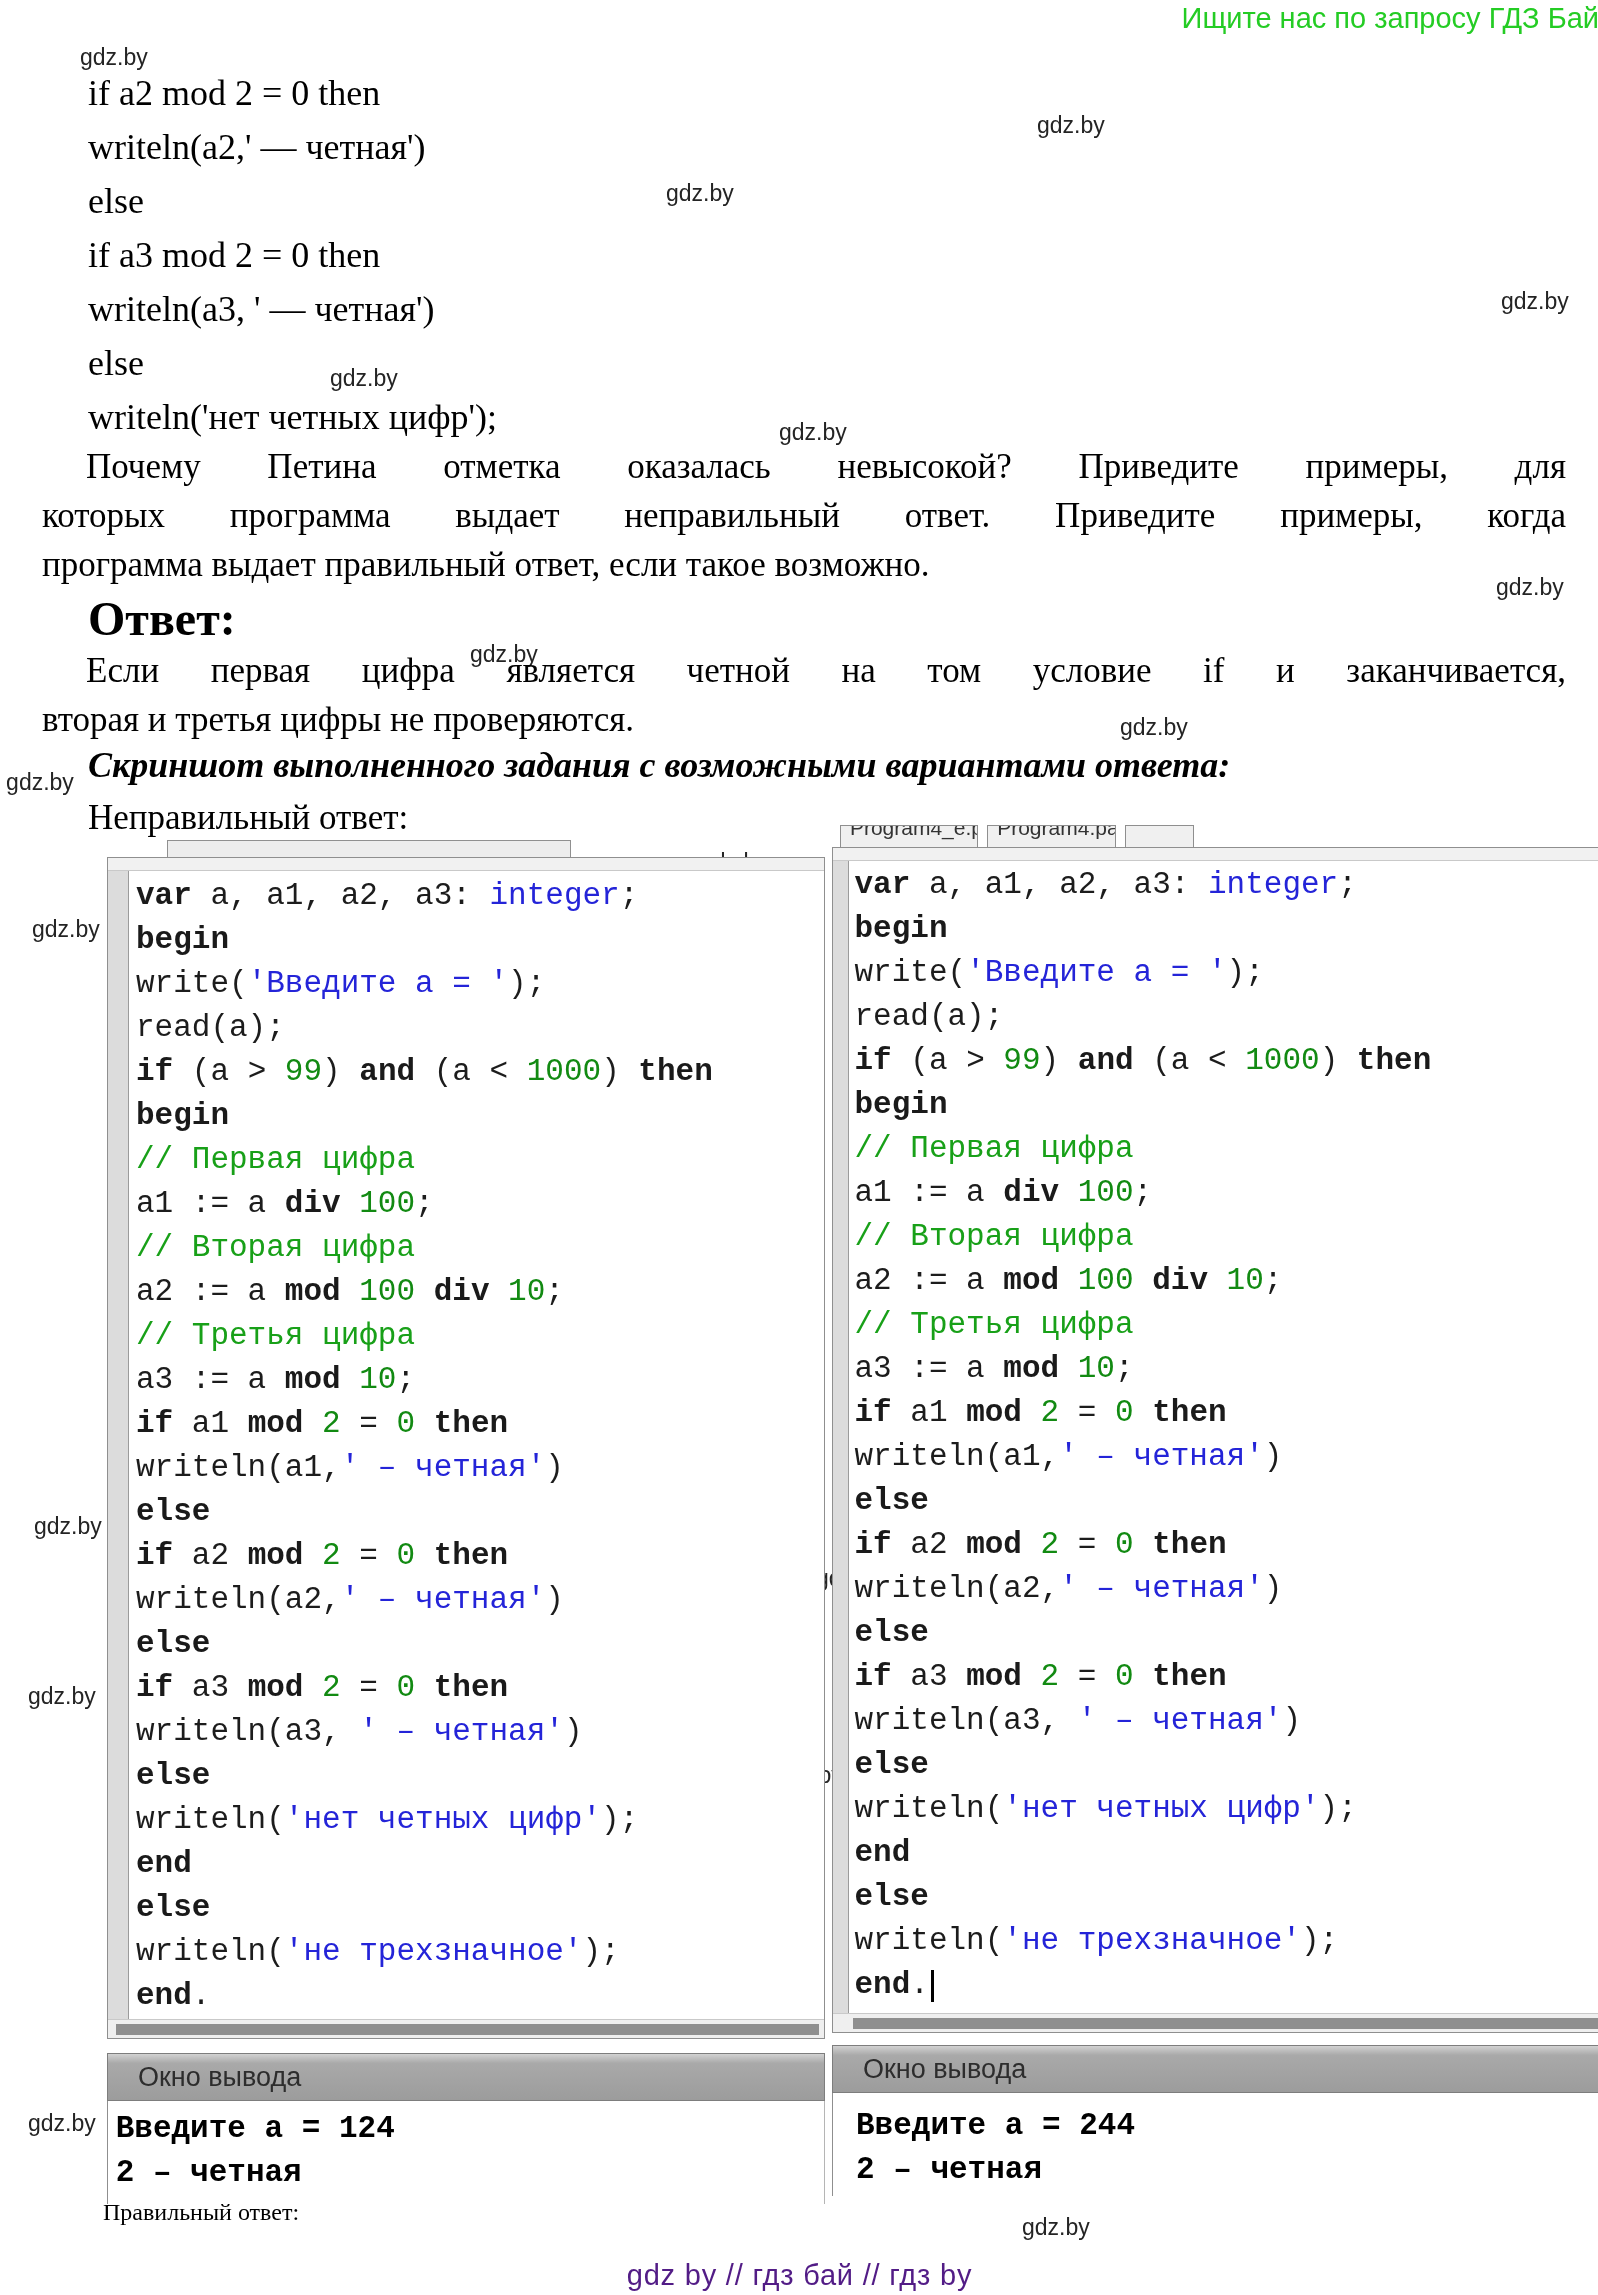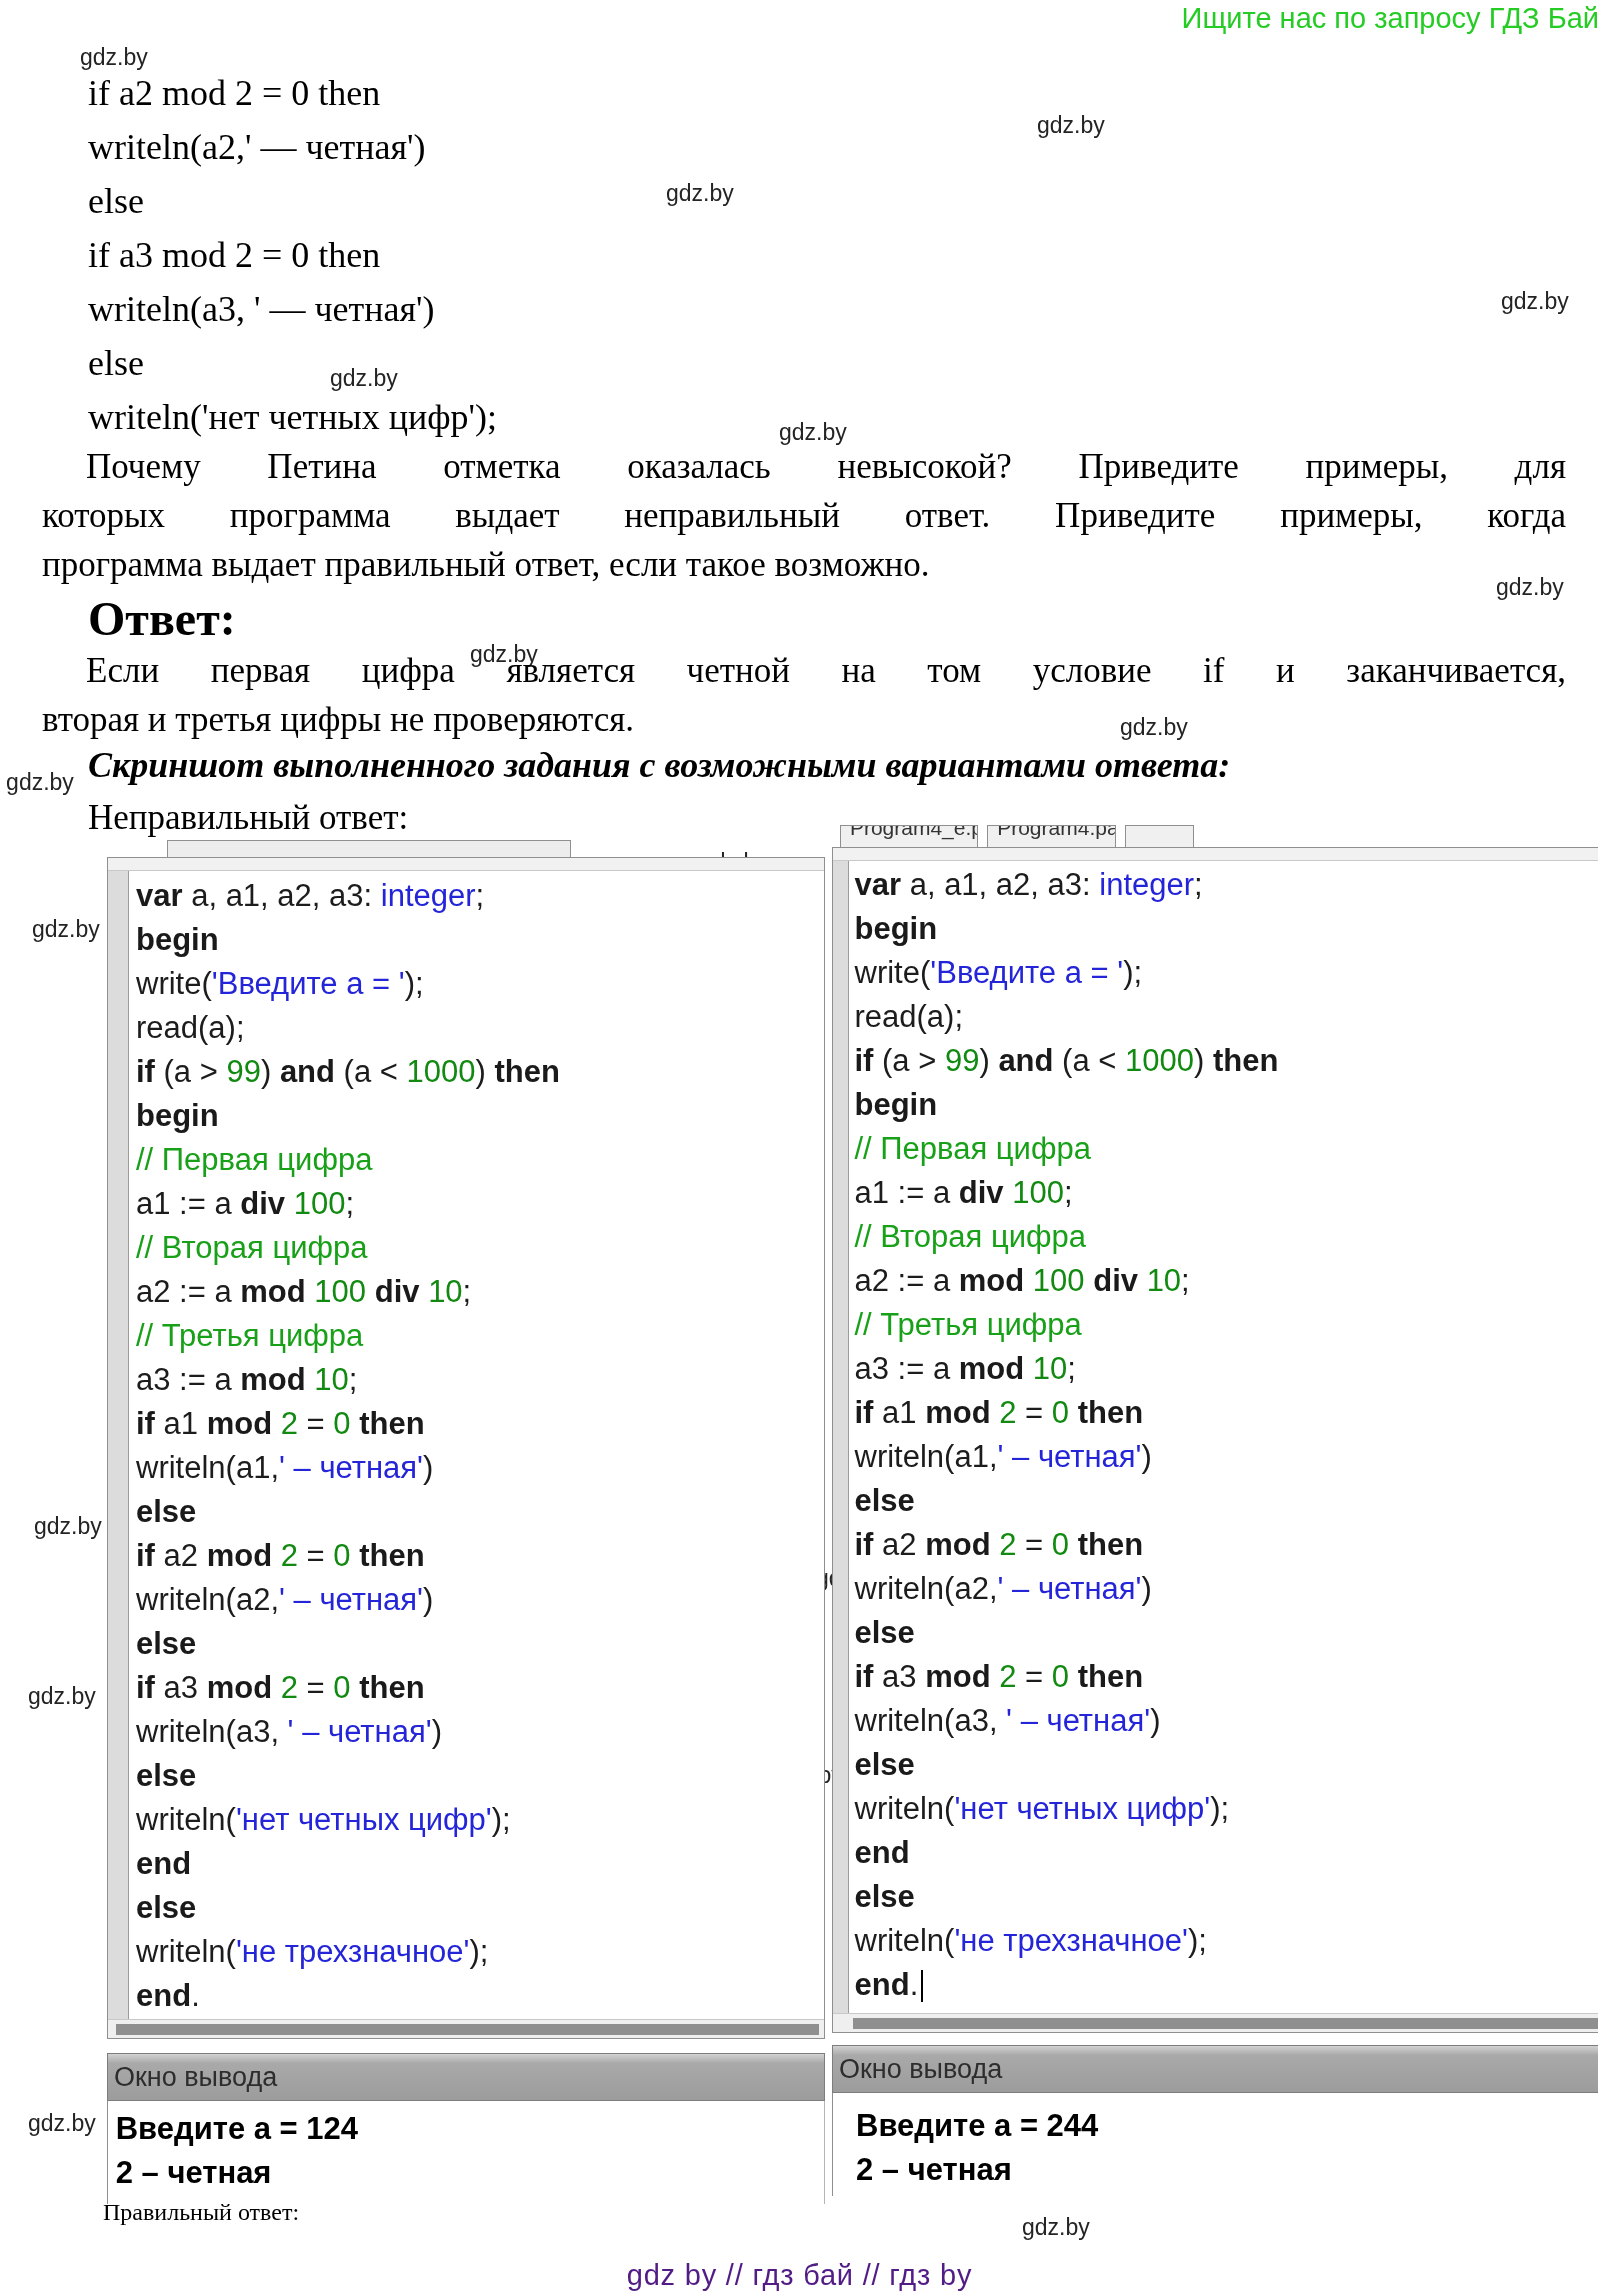--- a/index.html
+++ b/index.html
@@ -17,21 +17,21 @@
   .introcode{left:88px;top:66px;font-size:36px;line-height:54px;white-space:pre;}
   .para{left:42px;top:442px;width:1524px;font-size:35px;line-height:49px;}
   .para .ln.just{text-align:justify;text-align-last:justify;}
   .para .ln.ind{padding-left:44px;}
   .ansp{left:42px;top:646px;width:1524px;font-size:35px;line-height:49px;}
   .anslabel{left:88px;top:591px;font-size:48px;font-weight:bold;}
   .sshead{left:88px;top:744px;font-size:36px;font-weight:bold;font-style:italic;}
   .wrongl{left:88px;top:798px;font-size:35px;}
   .rightl{left:103px;top:2199px;font-size:24px;}
   
-  .mono{font-family:Liberation Sans, sans-serif;}
+  .mono{font-family:Liberation Mono, monospace;}
   .stub{left:167px;top:840px;width:404px;height:17.6px;background:#ededed;
         border:1.5px solid #909090;box-sizing:border-box;}
   .tabbar{left:832px;top:825px;width:767px;height:22px;}
   .tab{position:absolute;top:0;height:22px;background:#f0f0f0;border:1.5px solid #8f8f8f;border-bottom:none;
        box-sizing:border-box;overflow:hidden;}
   .tab0{left:7.7px;width:138px;}
   .tab1{left:155px;width:129px;}
   .tab2{left:293px;width:69px;}
   .tablbl{position:absolute;top:-10px;left:9.2px;white-space:nowrap;
           font-family:"Liberation Sans","DejaVu Sans",sans-serif;font-size:21px;color:#333;}
@@ -53,21 +53,21 @@
   .hthumb.l{left:7.7px;right:4.6px;}
   .hthumb.r{left:20px;right:0;}
   .caret{display:inline-block;width:2.3px;height:32px;background:#000;margin-left:2.3px;
          vertical-align:text-bottom;}
   
   .outwin-left{left:107px;top:2053px;width:718px;}
   .outwin-right{left:832px;top:2045px;width:767px;}
   .outtitle{height:48px;background:linear-gradient(180deg,#d2d2d2 0%,#a9a9a9 20%,#9c9c9c 100%);
             border:0.8px solid #7d7d7d;box-sizing:border-box;
             font-family:"Liberation Sans","DejaVu Sans",sans-serif;font-size:27px;color:#2d2d2d;
-            line-height:46px;padding-left:6px;}
+            line-height:46px;padding-left:30px;}
   .outbody{background:#fff;border-left:1.5px solid #8f8f8f;border-right:0.8px solid #b5b5b5;
            box-sizing:border-box;height:103px;padding:6.1px 0 0 7.7px;
            font-size:31px;line-height:44px;font-weight:bold;white-space:pre;}
   .outwin-right .outbody{padding-top:10.7px;border-right:none;padding-left:23px;}
   .cl{height:44px;}
 </style>
 <style>.tk-kw{color:#1a1a1a;}.tk-id{color:#1c1c1c;}.tk-num{color:#128a12;}.tk-cmt{color:#18a018;text-align:center;}.tk-str{color:#2424d8;}.tk-typ{color:#2424d8;}</style></head>
 <body>
 
 <div class="page">

